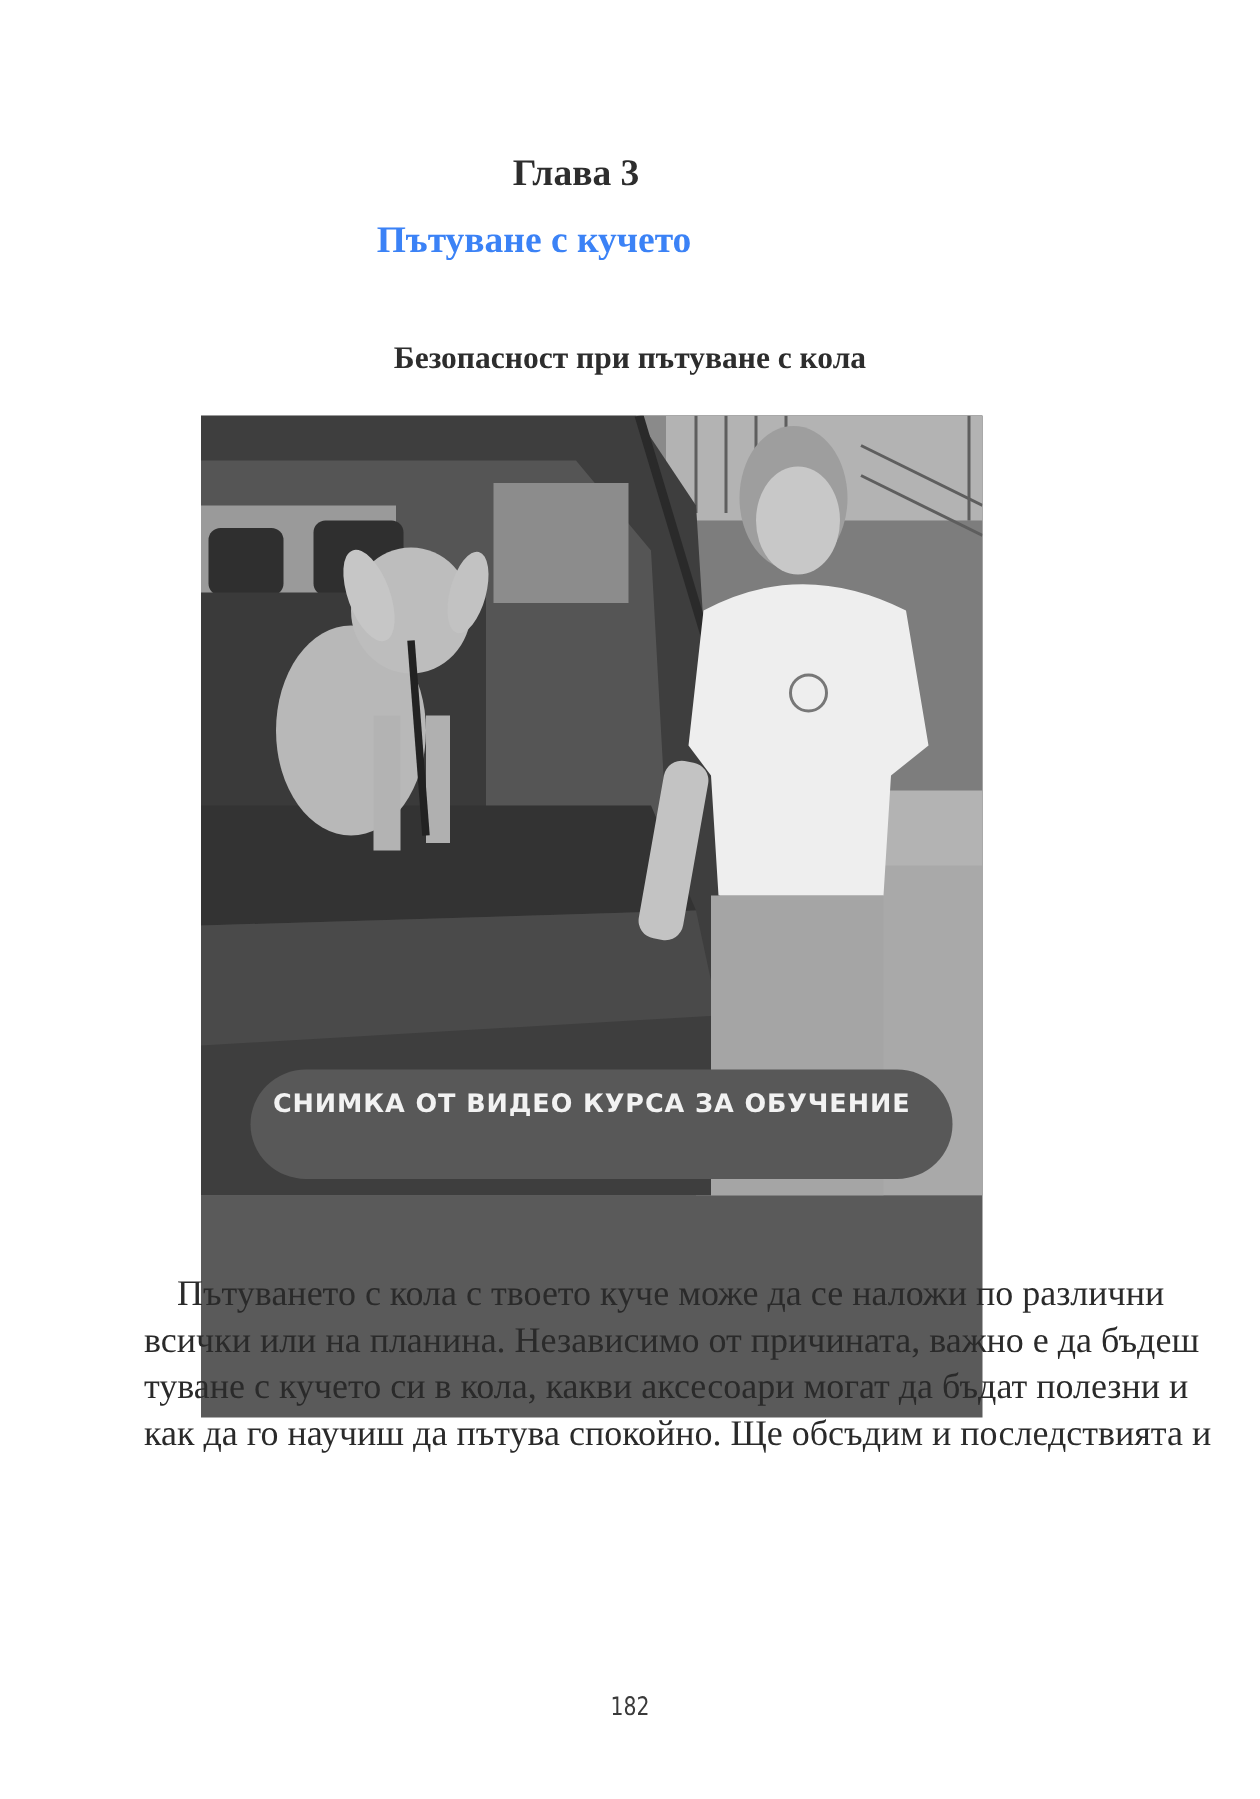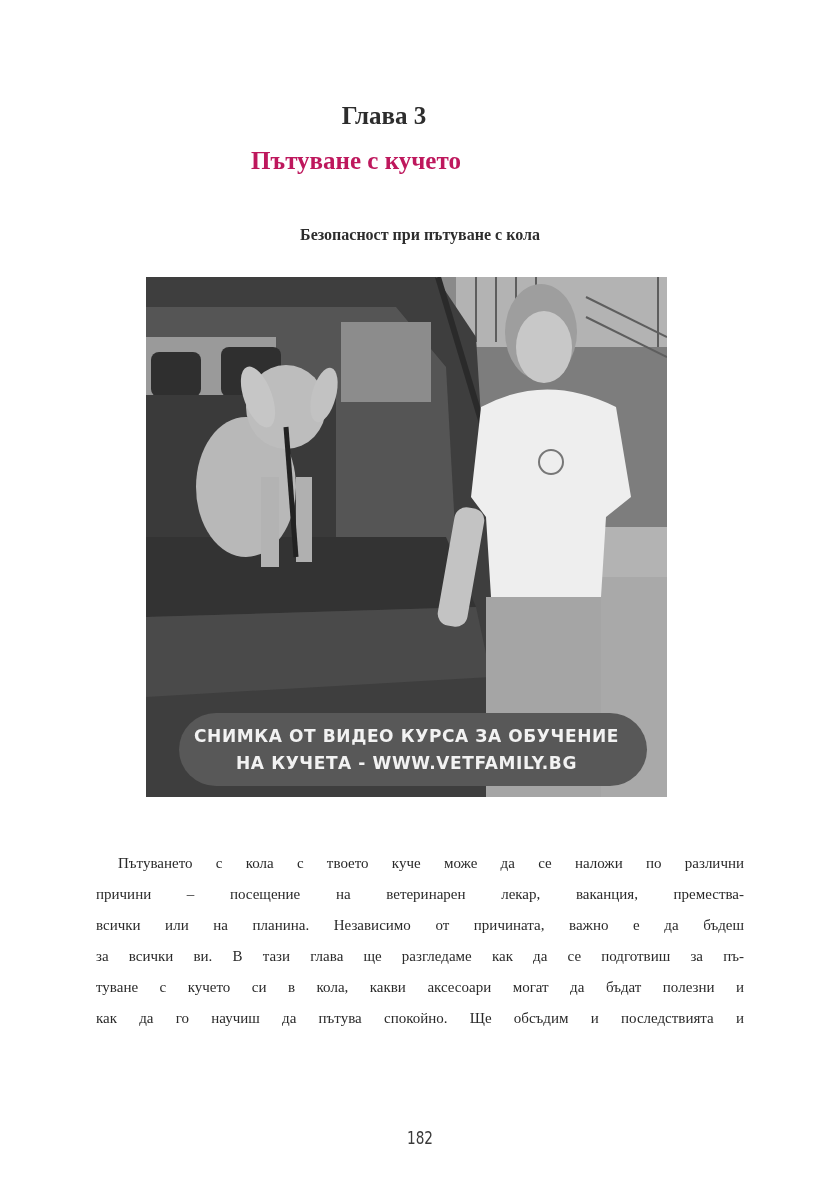--- a/index.html
+++ b/index.html
@@ -1,33 +1,33 @@
 <!DOCTYPE html>
 <html><head>
 <meta charset="utf-8">
 <style>
   html, body { margin: 0; padding: 0; background: #ffffff; }
   body { width: 840px; height: 1199px; position: relative; overflow: hidden;
          font-family: "Liberation Serif", "DejaVu Serif", serif; color: #2b2b2b; }
   .chapter { position: absolute; left: 0; width: 768px; top: 102px; text-align: center;
              font-weight: bold; font-size: 25px; color: #2d2d2d; }
   .chapter-title { position: absolute; left: 0; width: 712px; top: 147px; text-align: center;
-             font-weight: bold; font-size: 25px; color: #be185d; }
+             font-weight: bold; font-size: 25px; color: #3b82f6; }
   .section-title { position: absolute; left: 0; width: 840px; top: 226px; text-align: center;
-             font-weight: bold; font-size: 16px; color: #2d2d2d; }
+             font-weight: bold; font-size: 21px; color: #2d2d2d; }
 
-  .photo { position: absolute; left: 146px; top: 277px; width: 521px; height: 520px;
+  .photo { position: absolute; left: 134px; top: 277px; width: 521px; height: 668px;
            overflow: hidden; background: #5a5a5a; }
   .photo svg { position: absolute; left: 0; top: 0; }
   .caption-text { position: absolute; left: 0; top: 446px; width: 521px; text-align: center;
            font-family: "DejaVu Sans", sans-serif; font-weight: bold; font-size: 17px;
            letter-spacing: 0.6px; color: #f2f2f2; line-height: 27px; }
 
   .body-text { position: absolute; left: 96px; top: 848px; width: 648px;
-           font-size: 15px; line-height: 31px; text-align: justify; color: #2a2a2a; }
+           font-size: 24px; line-height: 31px; text-align: justify; color: #2a2a2a; }
   .body-text .line { display: block; text-align: justify; text-align-last: justify; white-space: nowrap; }
   .body-text .line.first { text-indent: 22px; }
   .body-text .line.last { text-align-last: left; }
   .page-number { position: absolute; left: 0; width: 840px; top: 1128px; text-align: center;
            font-family: "DejaVu Sans", sans-serif; font-size: 17px; color: #3a3a3a;
            transform: scaleX(0.8); }
 </style>
 </head>
 <body>
 
@@ -84,26 +84,23 @@
       <path d="M335 130 Q400 95 470 130 L485 220 L460 240 L455 320 L345 320 L340 240 L325 220 Z" fill="#eeeeee"></path>
       <circle cx="405" cy="185" r="12" fill="none" stroke="#777" stroke-width="2"></circle>
       <rect x="340" y="320" width="115" height="200" fill="#a5a5a5"></rect>
       <rect x="300" y="230" width="30" height="120" rx="12" fill="#c3c3c3" transform="rotate(10 315 290)"></rect>
     </g>
 
     <rect x="33" y="436" width="468" height="73" rx="37" fill="#585858"></rect>
   </svg>
   <div class="caption-text">
     <div>СНИМКА ОТ ВИДЕО КУРСА ЗА ОБУЧЕНИЕ</div>
-    <div>НА КУЧЕТА - WWW.VETFAMILY.BG</div>
   </div>
 </div>
 
 <div class="body-text">
   <span class="line first">Пътуването с кола с твоето куче може да се наложи по различни</span>
-  <span class="line">причини – посещение на ветеринарен лекар, ваканция, премества-</span>
   <span class="line">всички или на планина. Независимо от причината, важно е да бъдеш</span>
-  <span class="line">за всички ви. В тази глава ще разгледаме как да се подготвиш за пъ-</span>
   <span class="line">туване с кучето си в кола, какви аксесоари могат да бъдат полезни и</span>
   <span class="line">как да го научиш да пътува спокойно. Ще обсъдим и последствията и</span>
 </div>
 
 <div class="page-number">182</div>
 
 </body></html>

